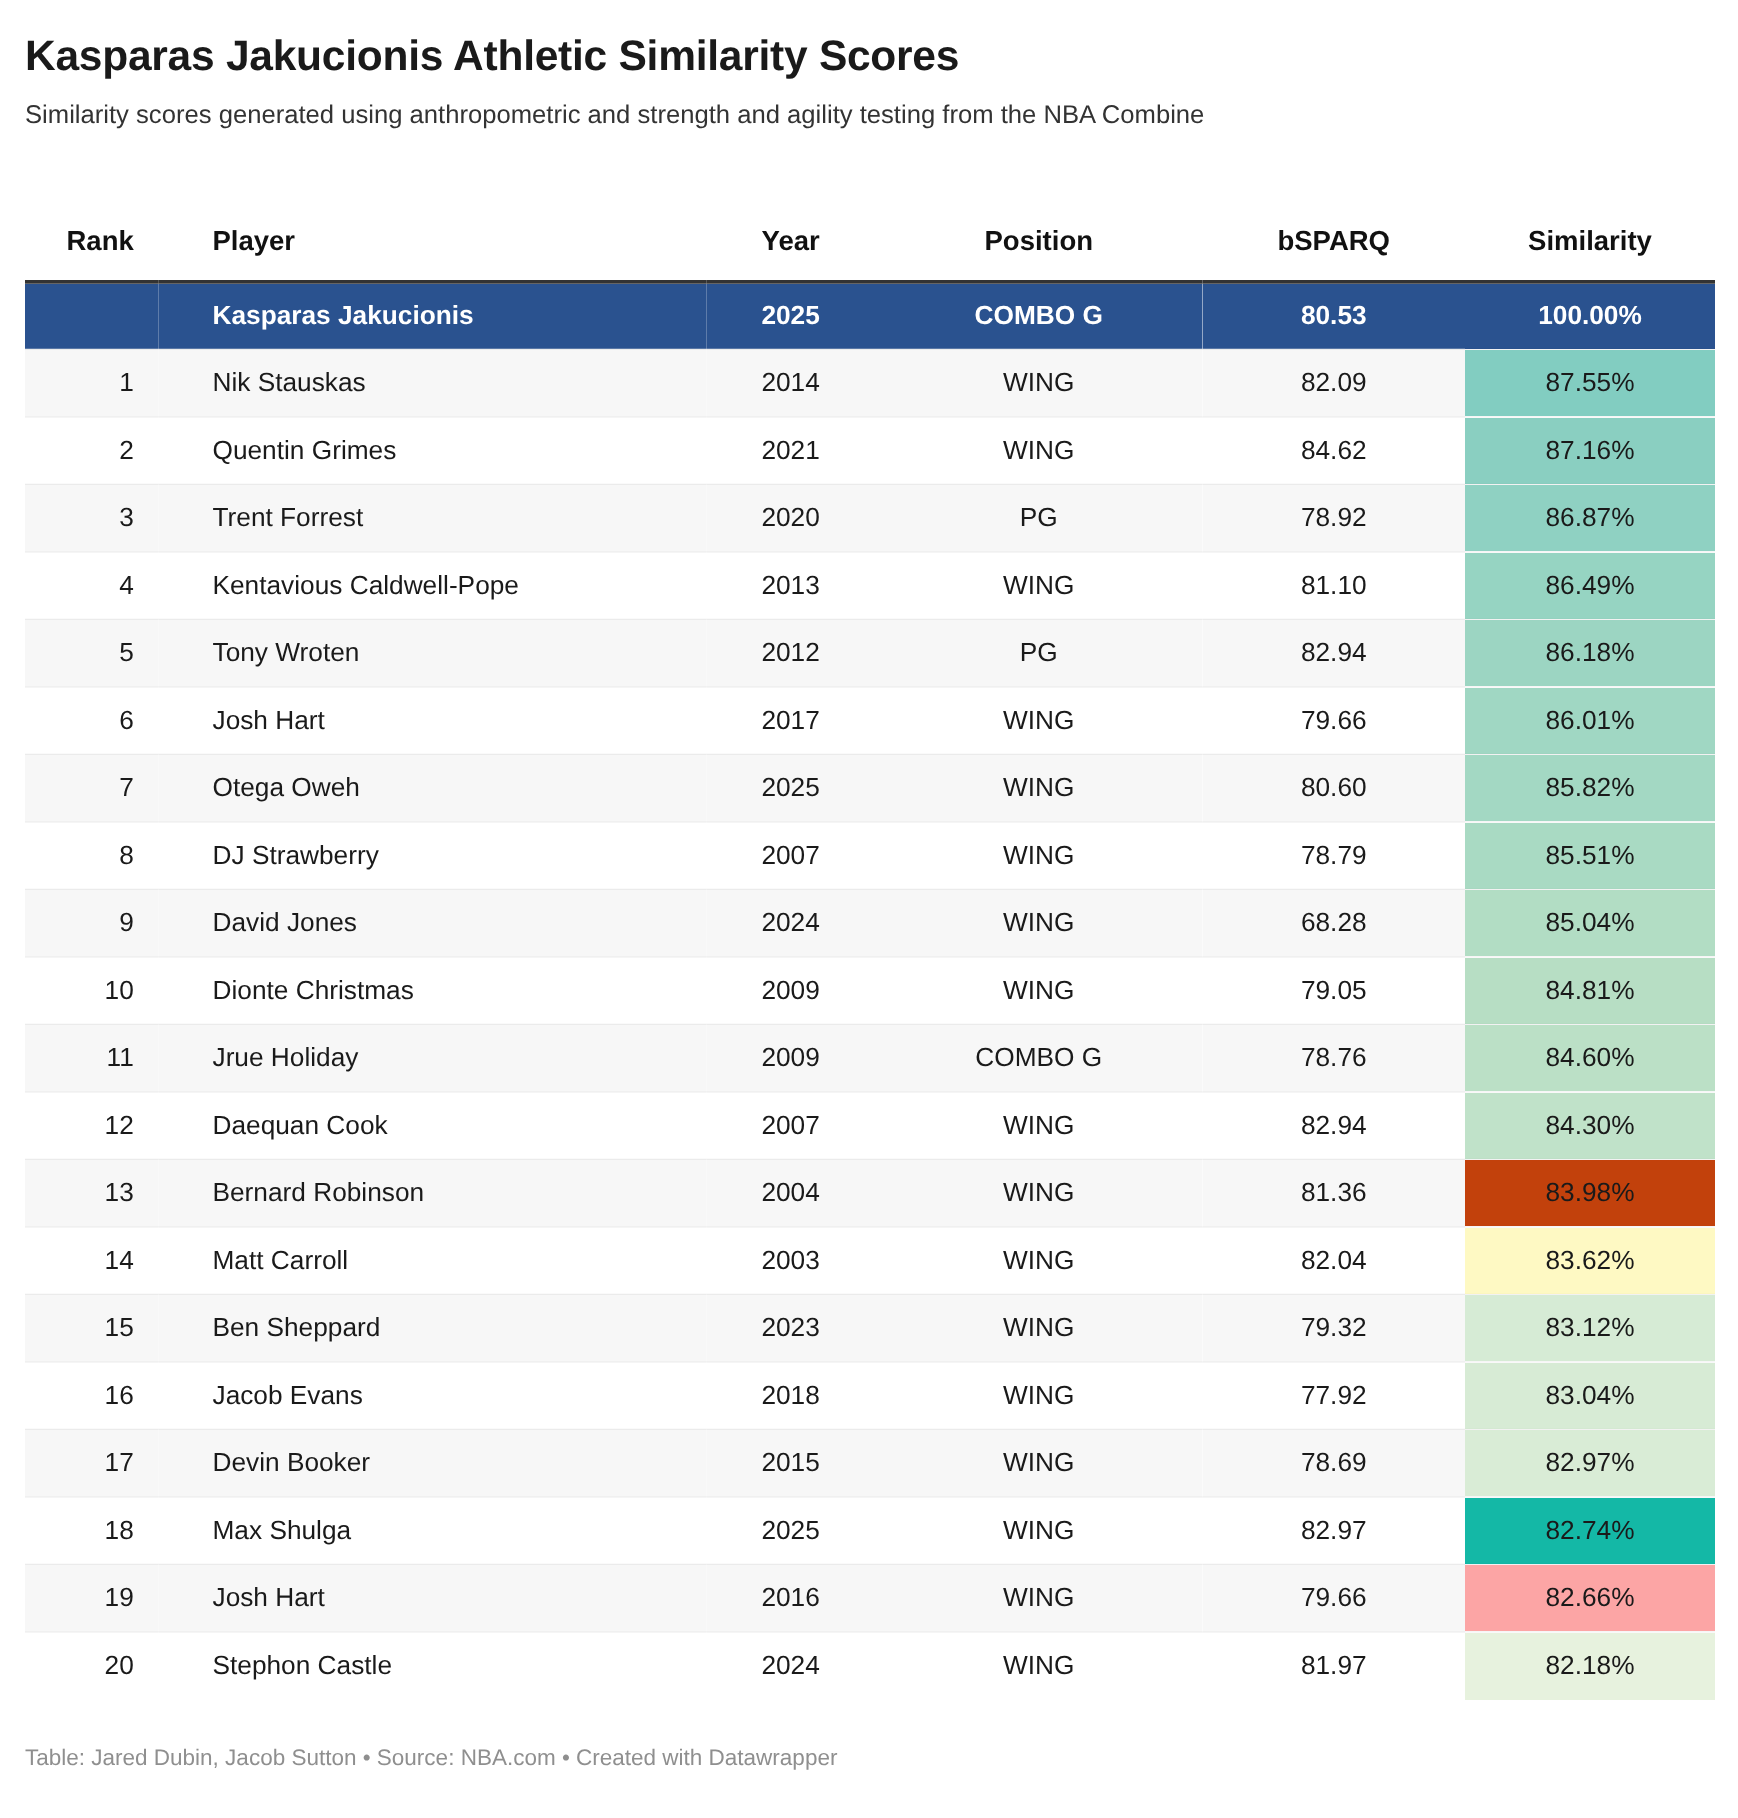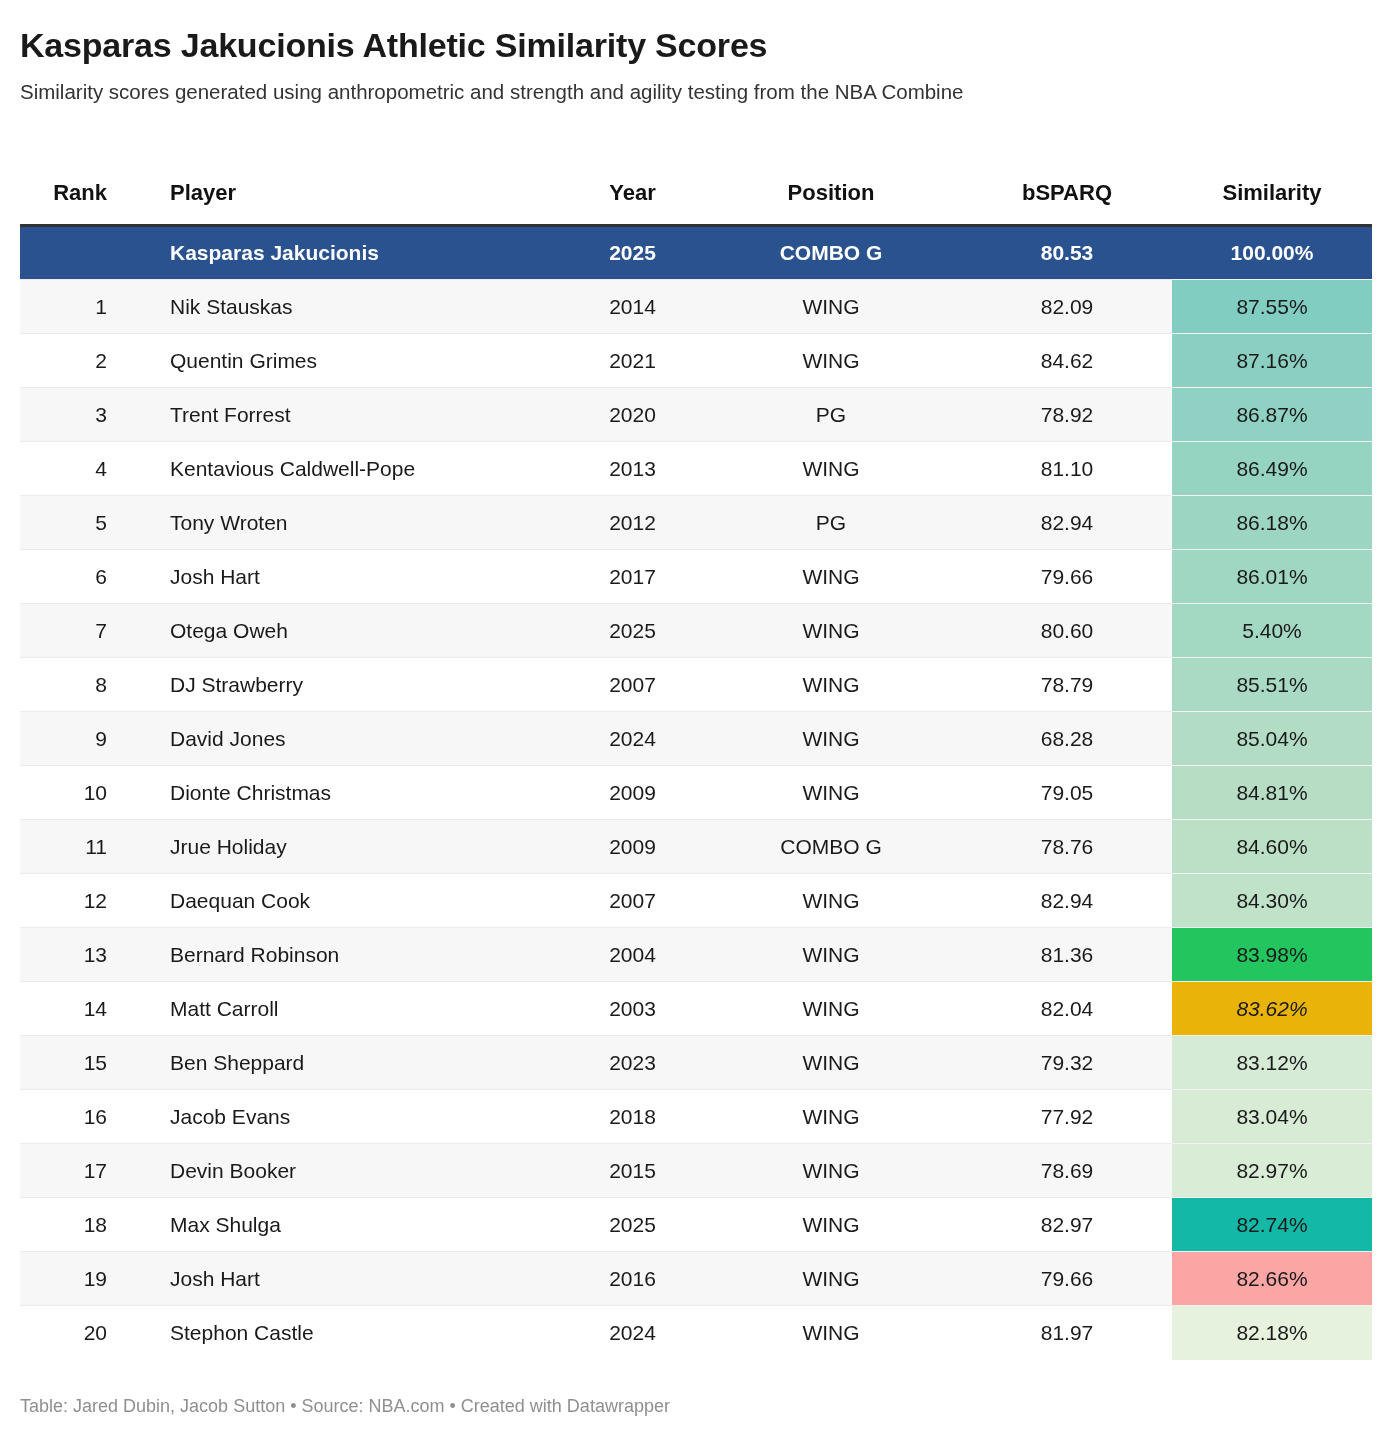--- a/index.html
+++ b/index.html
@@ -160,21 +160,21 @@
     <td class="c-pos">WING</td>
     <td class="c-bsparq">79.66</td>
     <td class="c-sim" style="background-color: rgb(160, 215, 195);">86.01%</td>
   </tr>
         <tr class="data-row">
     <td class="c-rank">7</td>
     <td class="c-player">Otega Oweh</td>
     <td class="c-year">2025</td>
     <td class="c-pos">WING</td>
     <td class="c-bsparq">80.60</td>
-    <td class="c-sim" style="background-color: rgb(163, 216, 195);">5.40%</td>
+    <td class="c-sim" style="background-color: rgb(163, 216, 195);">85.82%</td>
   </tr>
         <tr class="data-row">
     <td class="c-rank">8</td>
     <td class="c-player">DJ Strawberry</td>
     <td class="c-year">2007</td>
     <td class="c-pos">WING</td>
     <td class="c-bsparq">78.79</td>
     <td class="c-sim" style="background-color: rgb(169, 218, 195);">85.51%</td>
   </tr>
         <tr class="data-row">
@@ -208,29 +208,29 @@
     <td class="c-pos">WING</td>
     <td class="c-bsparq">82.94</td>
     <td class="c-sim" style="background-color: rgb(192, 226, 201);">84.30%</td>
   </tr>
         <tr class="data-row">
     <td class="c-rank">13</td>
     <td class="c-player">Bernard Robinson</td>
     <td class="c-year">2004</td>
     <td class="c-pos">WING</td>
     <td class="c-bsparq">81.36</td>
-    <td class="c-sim" style="background-color: #22c55e; margin-left: 28px;">83.98%</td>
+    <td class="c-sim" style="background-color: #c2410c; margin-left: 28px;">83.98%</td>
   </tr>
         <tr class="data-row">
     <td class="c-rank">14</td>
     <td class="c-player">Matt Carroll</td>
     <td class="c-year">2003</td>
     <td class="c-pos">WING</td>
     <td class="c-bsparq">82.04</td>
-    <td class="c-sim" style="background-color: #eab308; font-style: italic;">83.62%</td>
+    <td class="c-sim" style="background-color: #fef9c3;">83.62%</td>
   </tr>
         <tr class="data-row">
     <td class="c-rank">15</td>
     <td class="c-player">Ben Sheppard</td>
     <td class="c-year">2023</td>
     <td class="c-pos">WING</td>
     <td class="c-bsparq">79.32</td>
     <td class="c-sim" style="background-color: rgb(214, 235, 213);">83.12%</td>
   </tr>
         <tr class="data-row">

